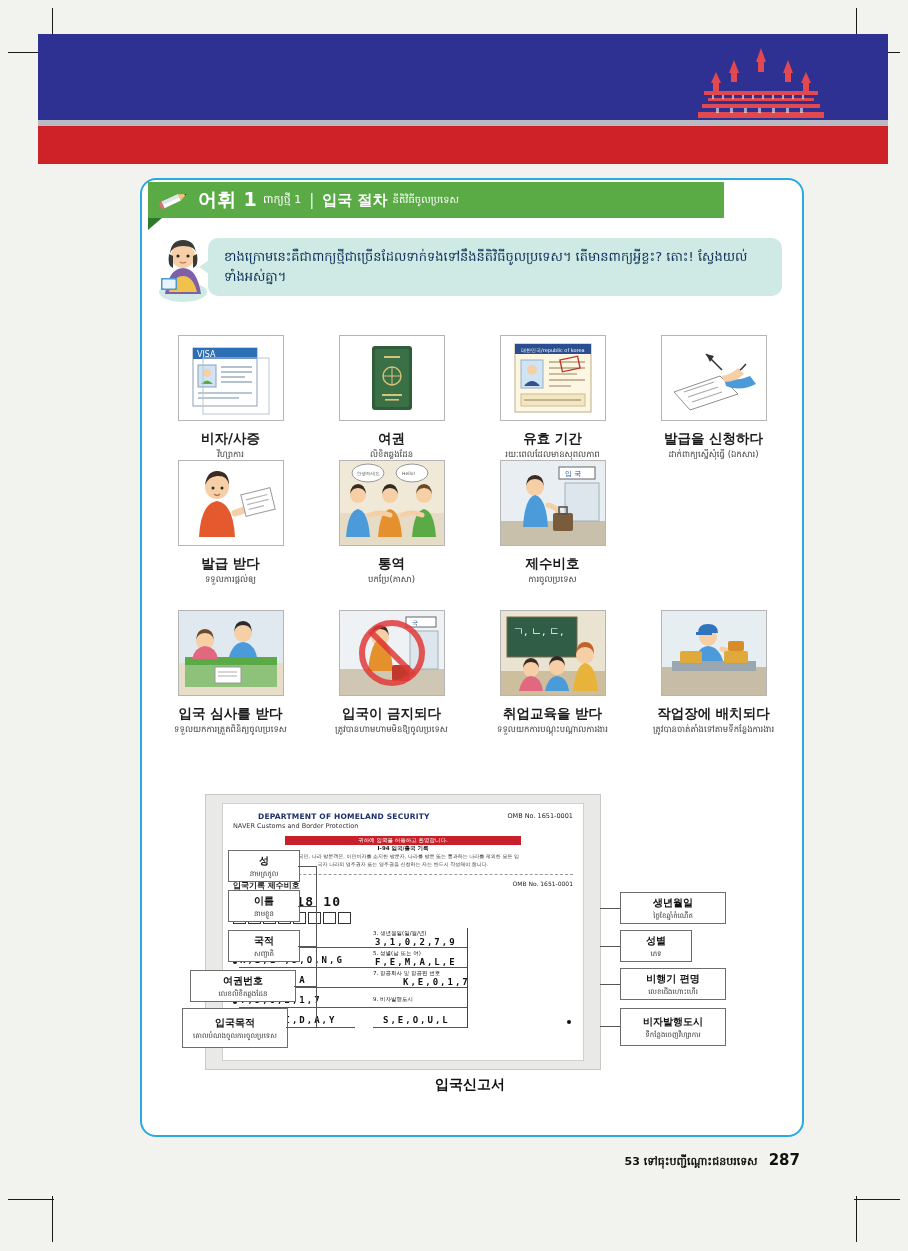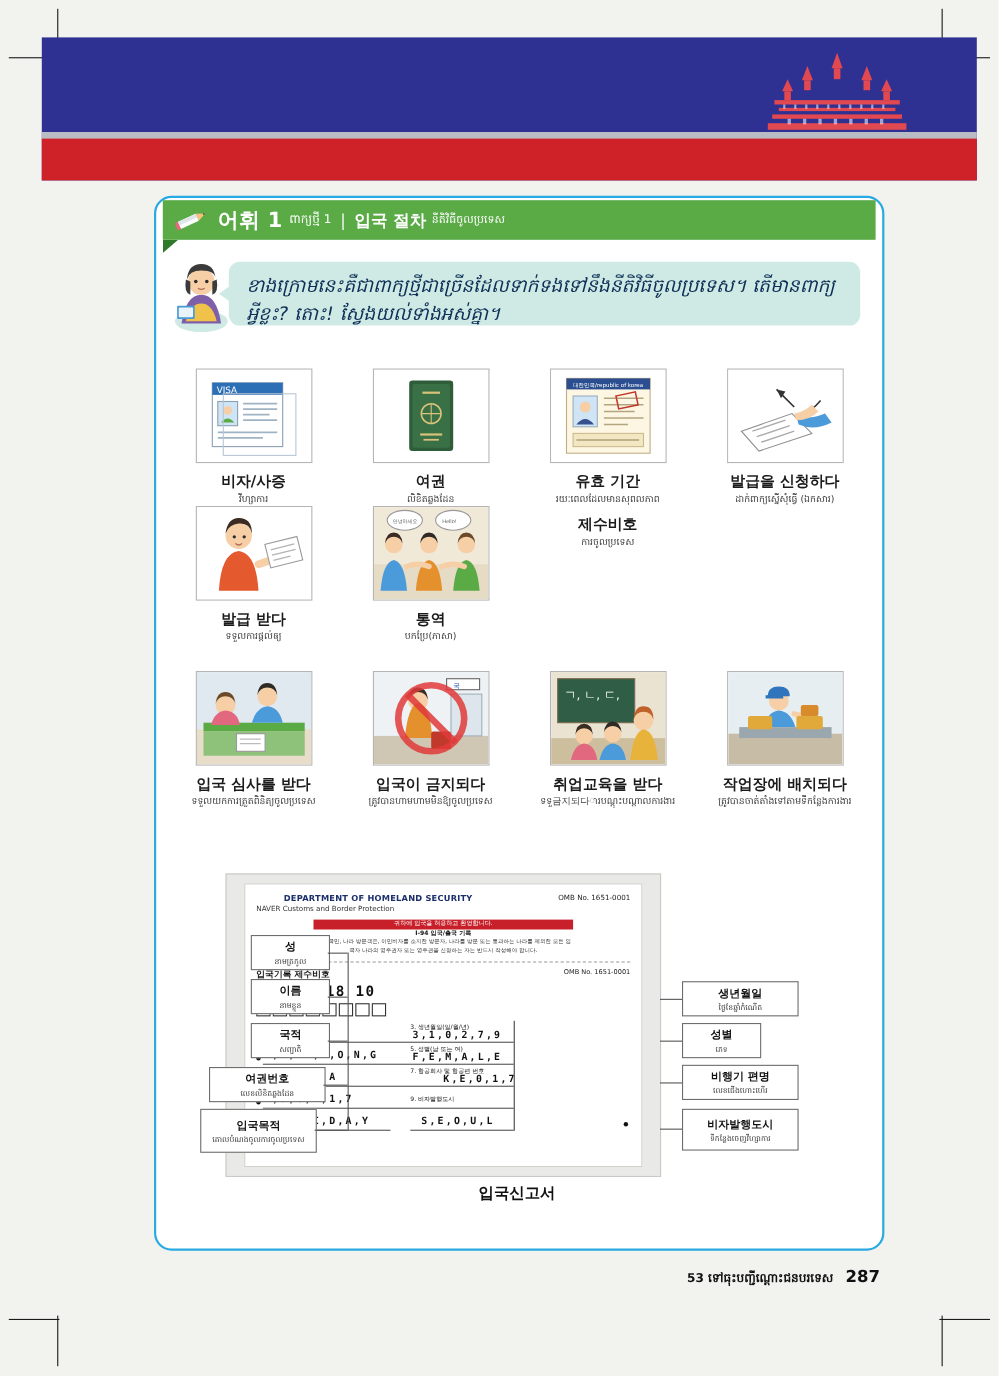--- a/index.html
+++ b/index.html
@@ -14,34 +14,34 @@
   
   .banner{position:absolute;left:38px;top:34px;width:850px;height:130px;background:#2e3192;}
   .banner-red{position:absolute;left:38px;top:126px;width:850px;height:38px;background:#cf2128;}
   .banner-sep{position:absolute;left:38px;top:120px;width:850px;height:7px;background:#b9bcc4;}
   .temple{position:absolute;right:82px;top:46px;width:130px;height:76px;}
 
   
   .card{position:absolute;left:140px;top:178px;width:660px;height:955px;background:#ffffff;border:2px solid #29aae2;border-radius:16px;}
 
   
-  .ghead{position:absolute;left:148px;top:182px;width:648px;height:36px;background:#5aaa46;display:flex;align-items:center;}
+  .ghead{position:absolute;left:148px;top:182px;width:576px;height:36px;background:#5aaa46;display:flex;align-items:center;}
   .ghead .pencil{width:34px;height:24px;margin-left:10px;flex:0 0 auto;}
   .ghead-title{color:#ffffff;font-size:19px;font-weight:bold;margin-left:6px;letter-spacing:.3px;}
   .ghead-kh{color:#ffffff;font-size:11px;margin-left:6px;}
   .ghead-bar{color:#ffffff;font-size:15px;margin:0 8px;opacity:.9;}
   .ghead-sub{color:#ffffff;font-size:15px;font-weight:bold;}
   .ghead-sub-kh{color:#ffffff;font-size:10px;margin-left:5px;}
   .ghead-tail{position:absolute;left:148px;top:218px;width:14px;height:12px;background:#2f7a2a;clip-path:polygon(0 0,100% 0,0 100%);}
 
   
   .teacher{position:absolute;left:155px;top:232px;width:56px;height:70px;}
   .bubble{position:absolute;left:208px;top:238px;width:574px;height:58px;background:#cfeae4;border-radius:10px;}
   .bubble:after{content:"";position:absolute;left:-9px;top:22px;border-top:7px solid transparent;border-bottom:7px solid transparent;border-right:10px solid #cfeae4;}
-  .bubble p{margin:0;padding:9px 14px 0 16px;font-size:17px;line-height:1.55;color:#0d2f57;font-style:italic;}
+  .bubble p{margin:0;padding:9px 14px 0 16px;font-size:13px;line-height:1.55;color:#0d2f57;}
 
   
   .vgrid{position:absolute;left:150px;top:310px;width:644px;}
   .vrow{display:flex;}
   .vcell{width:161px;display:flex;flex-direction:column;align-items:center;}
   .thumb{width:104px;height:84px;border:1px solid #b5b5b5;background:#ffffff;overflow:hidden;position:relative;}
   .klabel{margin-top:9px;font-size:13.5px;font-weight:bold;color:#1b1b1b;text-align:center;line-height:1.25;}
   .khlabel{margin-top:2px;font-size:8.5px;color:#3d3d3d;text-align:center;line-height:1.35;}
 
   .row1{height:150px;align-items:flex-end;}
@@ -321,20 +321,35 @@
             <path d="M72 76 q2 -26 12 -28 q10 2 12 28z" fill="#5aaa46"></path>
             <path d="M30 54 q10 -4 20 0" stroke="#f6cfa6" stroke-width="5" fill="none" stroke-linecap="round"></path>
             <path d="M62 54 q10 -4 20 0" stroke="#f6cfa6" stroke-width="5" fill="none" stroke-linecap="round"></path>
           </svg>
         </div>
         <div class="klabel">통역</div>
         <div class="khlabel">បកប្រែ(ភាសា)</div>
       </div>
 
       <div class="vcell">
+        <div class="thumb">
+          <svg viewBox="0 0 104 84" width="104" height="84">
+            <rect width="104" height="84" fill="#e8eef2"></rect>
+            <rect x="0" y="60" width="104" height="24" fill="#c9c0ab"></rect>
+            <rect x="58" y="6" width="36" height="12" fill="#ffffff" stroke="#666"></rect>
+            <text x="64" y="15" font-size="7" fill="#1a4d9c" font-family="DejaVu Sans">입 국</text>
+            <rect x="64" y="22" width="34" height="38" fill="#dce6ec" stroke="#9fb0ba"></rect>
+            <circle cx="34" cy="26" r="9" fill="#f6cfa6"></circle>
+            <path d="M25 25 q1 -11 9 -11 q8 0 9 11 q-2 -7 -9 -7 q-7 0 -9 7z" fill="#3a2c22"></path>
+            <path d="M22 66 q2 -30 12 -32 q11 2 13 32z" fill="#4b9ad9"></path>
+            <path d="M47 44 q9 2 12 10" stroke="#f6cfa6" stroke-width="5" fill="none" stroke-linecap="round"></path>
+            <rect x="52" y="52" width="20" height="18" rx="2" fill="#7a5c3a"></rect>
+            <rect x="58" y="46" width="8" height="7" fill="none" stroke="#555" stroke-width="1.6"></rect>
+          </svg>
+        </div>
         <div class="klabel">제수비호</div>
         <div class="khlabel">ការចូលប្រទេស</div>
       </div>
 
       <div class="vcell"></div>
     </div>
 
     <div class="vrow row3">
       <div class="vcell">
         <div class="thumb">
@@ -392,21 +407,21 @@
             <path d="M18 80 q3 -14 12 -15 q10 1 12 15z" fill="#e2687f"></path>
             <circle cx="56" cy="56" r="8" fill="#f6cfa6"></circle>
             <path d="M48 55 q1 -10 8 -10 q7 0 8 10 q-2 -6 -8 -6 q-6 0 -8 6z" fill="#2f2a26"></path>
             <path d="M44 80 q3 -14 12 -15 q10 1 12 15z" fill="#4b9ad9"></path>
             <circle cx="84" cy="44" r="9" fill="#f6cfa6"></circle>
             <path d="M75 43 q1 -12 9 -12 q9 0 9 12 q-2 -7 -9 -7 q-7 0 -9 7z" fill="#c0622a"></path>
             <path d="M72 80 q3 -26 12 -28 q11 2 13 28z" fill="#e8b33a"></path>
           </svg>
         </div>
         <div class="klabel">취업교육을 받다</div>
-        <div class="khlabel">ទទួ금지되다ារបណ្តុះបណ្តាលការងារ</div>
+        <div class="khlabel">ទទួលយកការបណ្តុះបណ្តាលការងារ</div>
       </div>
 
       <div class="vcell">
         <div class="thumb">
           <svg viewBox="0 0 104 84" width="104" height="84">
             <rect width="104" height="84" fill="#e7eef2"></rect>
             <rect x="0" y="56" width="104" height="28" fill="#c7bda6"></rect>
             <rect x="10" y="50" width="84" height="10" fill="#9aa7ae"></rect>
             <circle cx="46" cy="26" r="9" fill="#f6cfa6"></circle>
             <path d="M36 22 q0 -9 10 -9 q10 0 10 9 z" fill="#2f74bd"></path>

